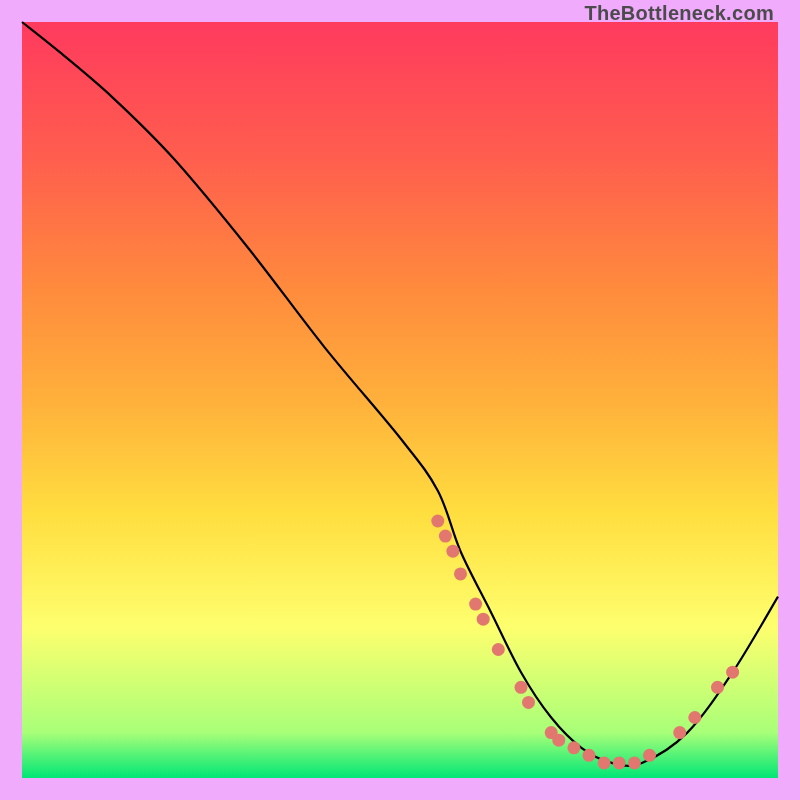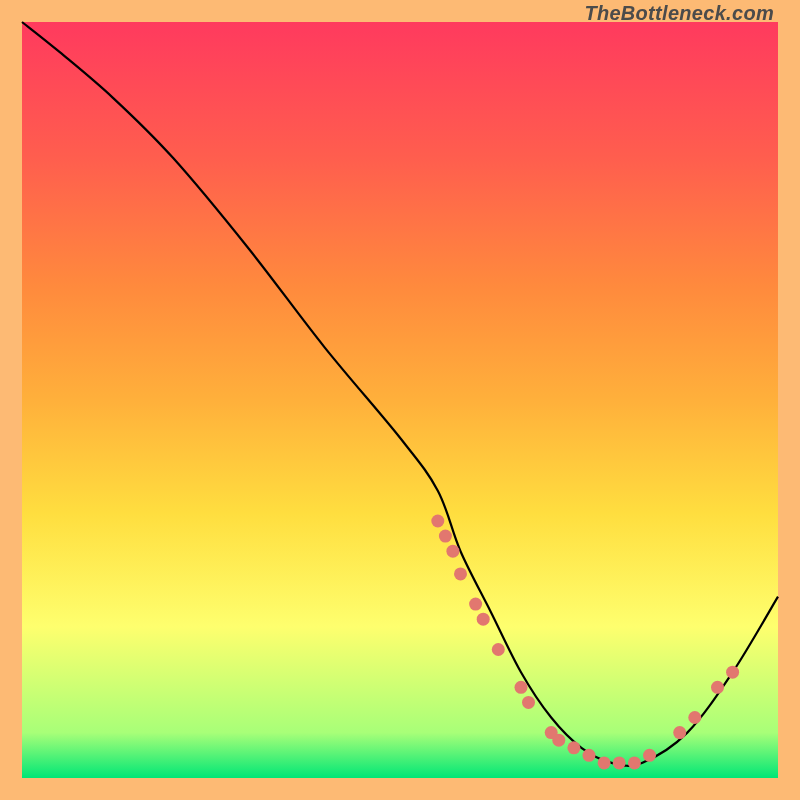--- a/index.html
+++ b/index.html
@@ -8,22 +8,21 @@
     width: 800px;
     height: 800px;
     background: #000;
     font-family: Arial, Helvetica, sans-serif;
     overflow: hidden;
   }
   .stage {
     position: relative;
     width: 800px;
     height: 800px;
-    background: #fdba74;
-    font-style: italic;
+    background: #f0abfc;
   }
   .plot {
     position: absolute;
     left: 22px;
     top: 22px;
     width: 756px;
     height: 756px;
     background: linear-gradient(to top,
       #00e676 0%,
       #a8ff78 6%,

